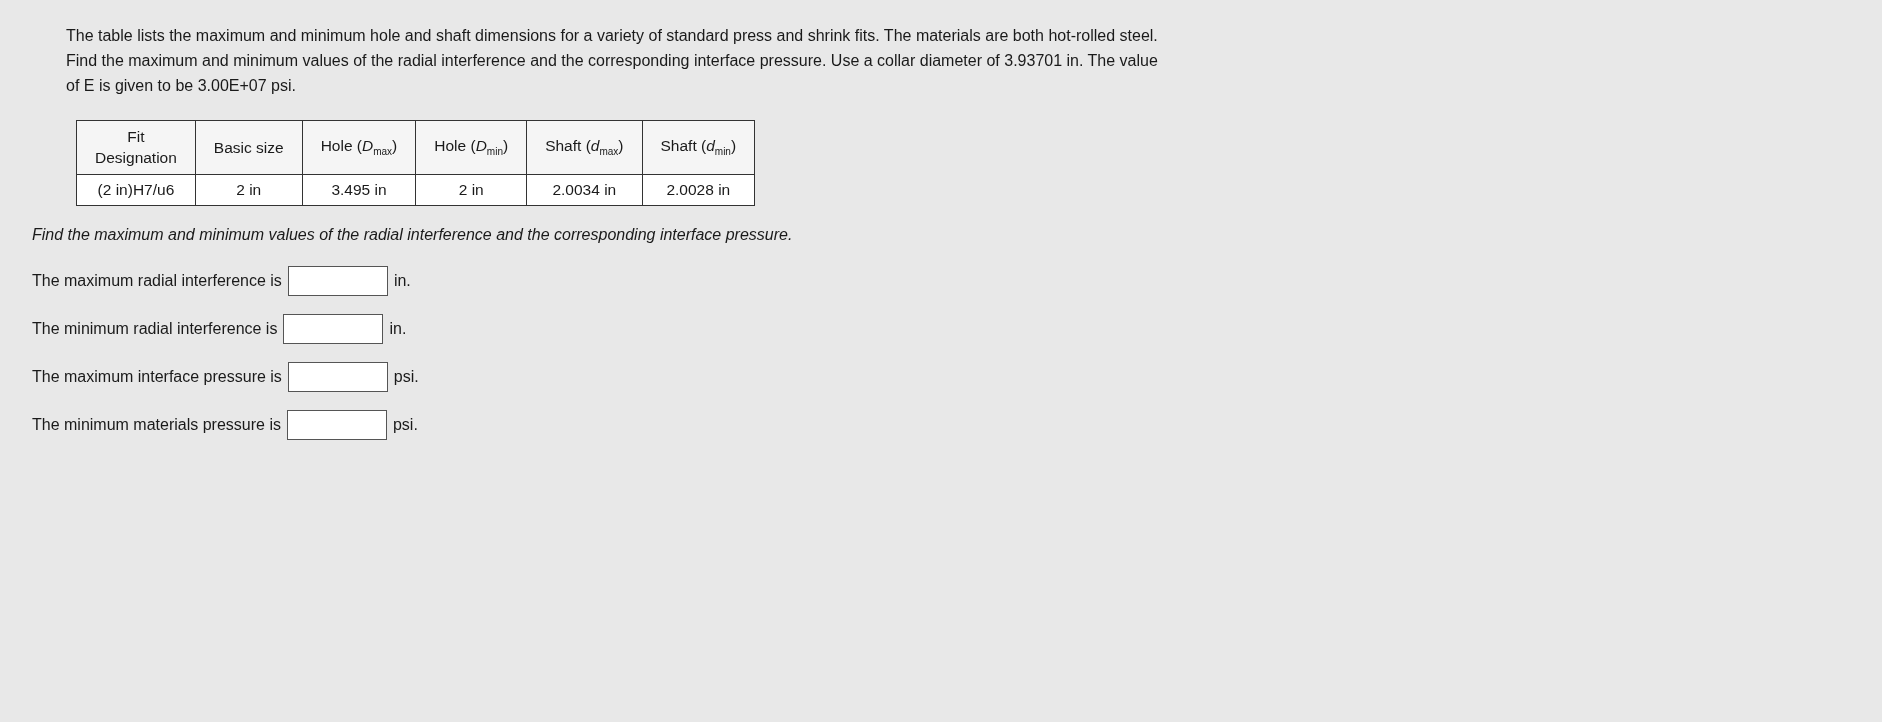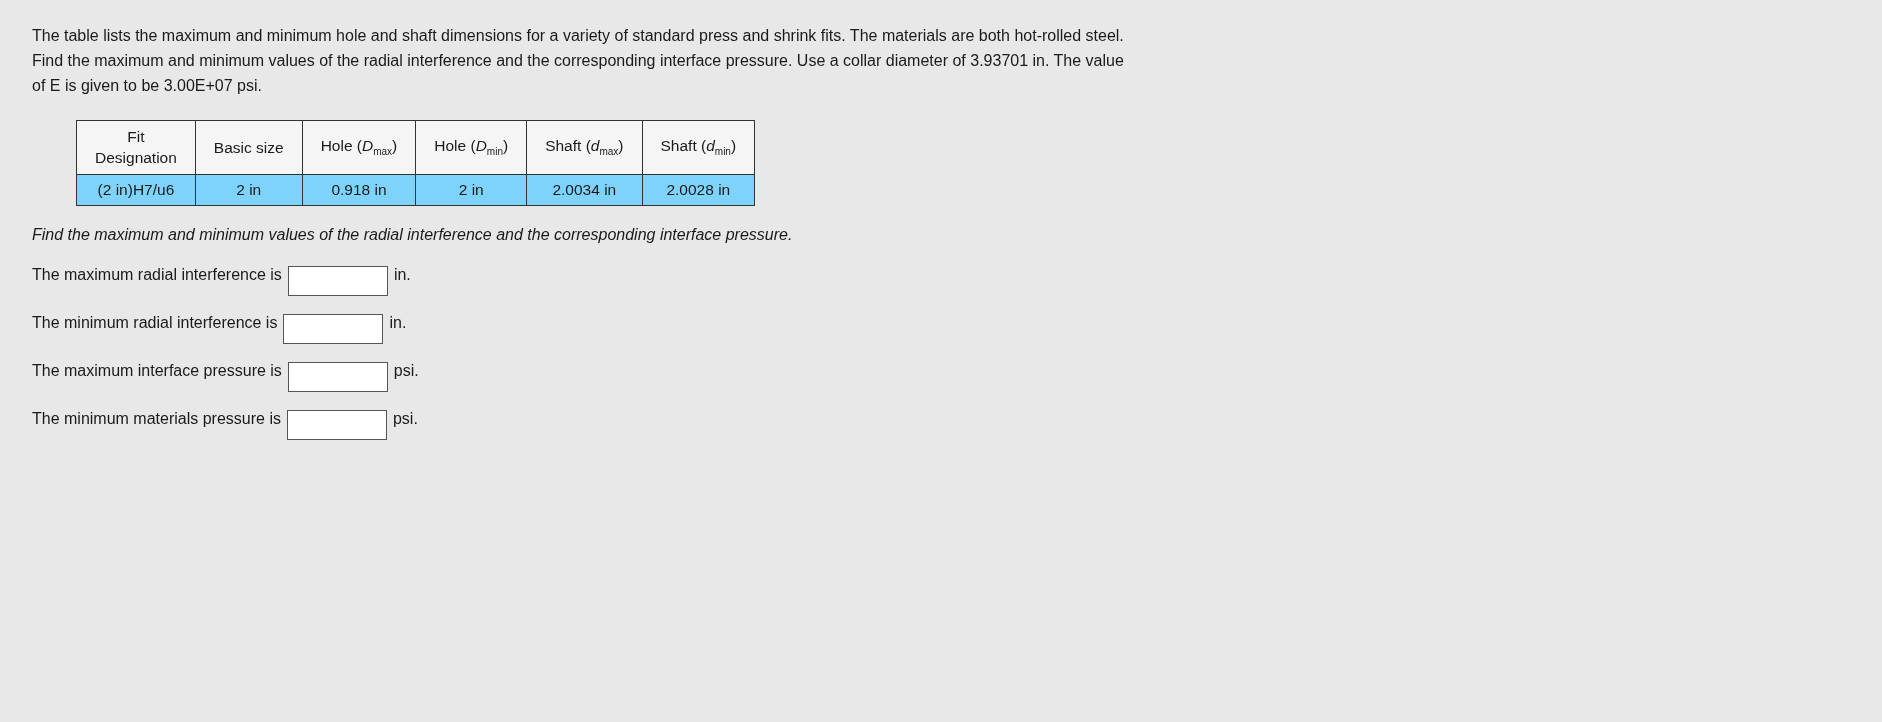--- a/index.html
+++ b/index.html
@@ -16,20 +16,21 @@
       padding: 24px 32px;
       width: 1882px;
       min-height: 722px;
     }
 
     .intro-text {
       font-size: 16px;
       line-height: 1.55;
       margin-bottom: 22px;
       max-width: 1100px;
+      margin-left: 34px;
     }
 
     .table-wrapper {
       margin-bottom: 20px;
     }
 
     table {
       border-collapse: collapse;
       font-size: 15.5px;
       margin-left: 44px;
@@ -41,38 +42,38 @@
       text-align: center;
       white-space: nowrap;
     }
 
     table th {
       font-weight: normal;
       background-color: #f5f5f5;
     }
 
     table td {
-      background-color: #7dd3fc;
+      background-color: #ffffff;
     }
 
     .th-fit {
       text-align: center;
       line-height: 1.3;
     }
 
     .find-text {
       font-size: 16px;
       margin-bottom: 22px;
       margin-top: 4px;
       font-style: italic;
     }
 
     .answer-row {
       display: flex;
-      align-items: flex-start;
+      align-items: center;
       font-size: 16px;
       margin-bottom: 18px;
       gap: 6px;
     }
 
     .answer-row input[type="text"] {
       width: 100px;
       height: 30px;
       border: 1.5px solid #555;
       background-color: #ffffff;
@@ -101,21 +102,21 @@
         <th>Hole (<i>D</i><sub>max</sub>)</th>
         <th>Hole (<i>D</i><sub>min</sub>)</th>
         <th>Shaft (<i>d</i><sub>max</sub>)</th>
         <th>Shaft (<i>d</i><sub>min</sub>)</th>
       </tr>
     </thead>
     <tbody>
       <tr>
         <td>(2 in)H7/u6</td>
         <td>2 in</td>
-        <td>0.918 in</td>
+        <td>3.495 in</td>
         <td>2 in</td>
         <td>2.0034 in</td>
         <td>2.0028 in</td>
       </tr>
     </tbody>
   </table>
 </div>
 
 <p class="find-text">Find the maximum and minimum values of the radial interference and the corresponding interface pressure.</p>
 

